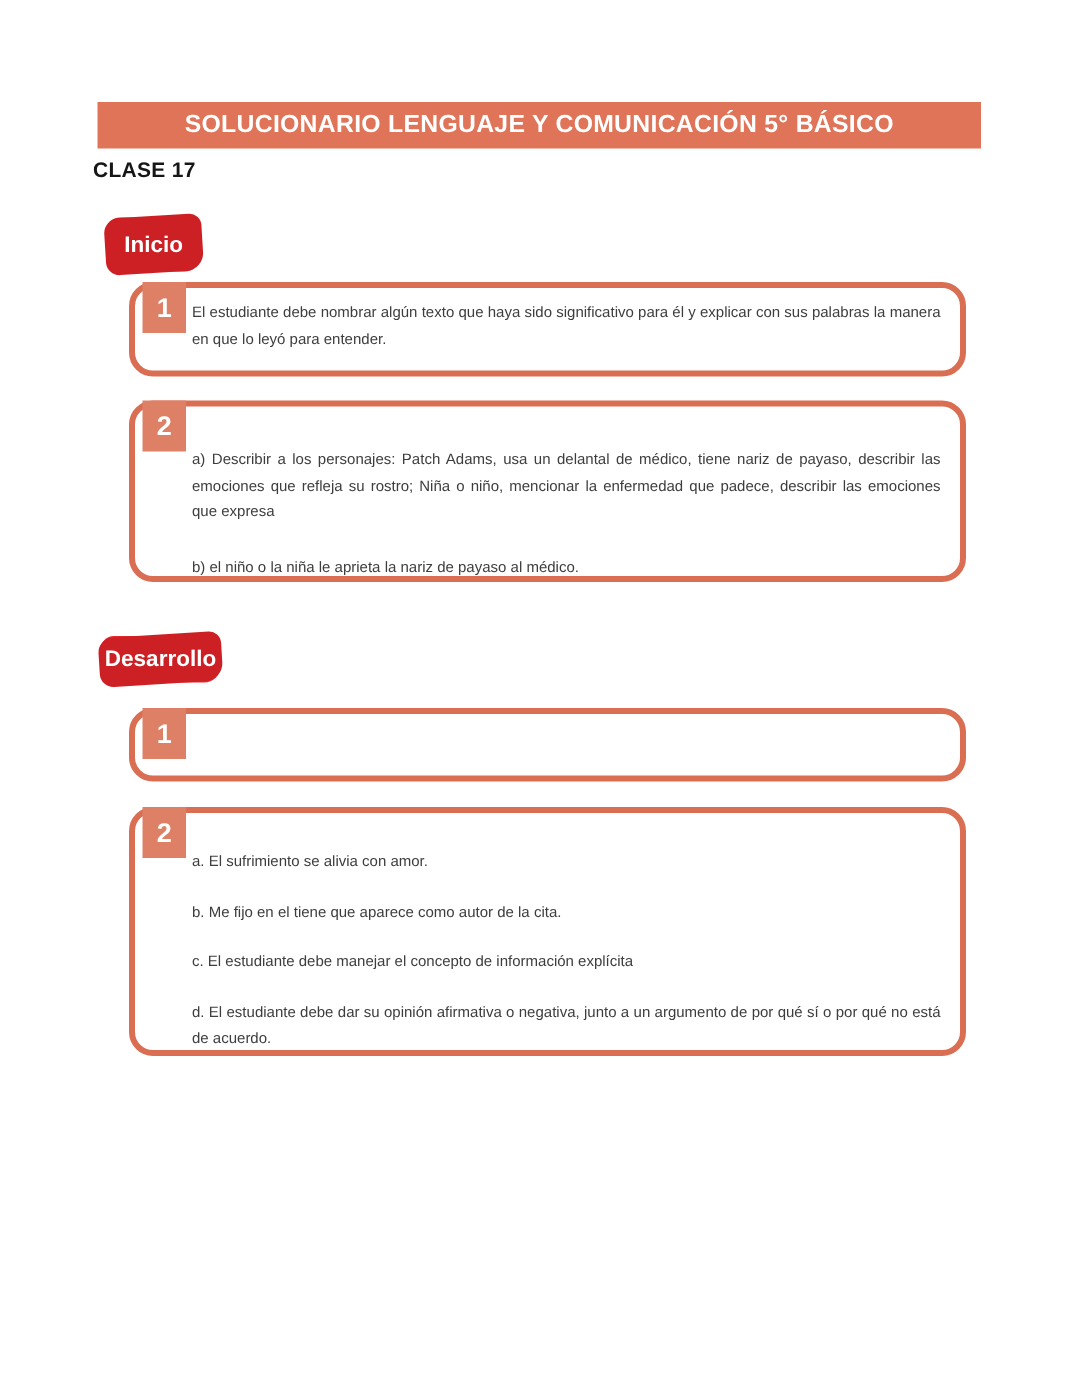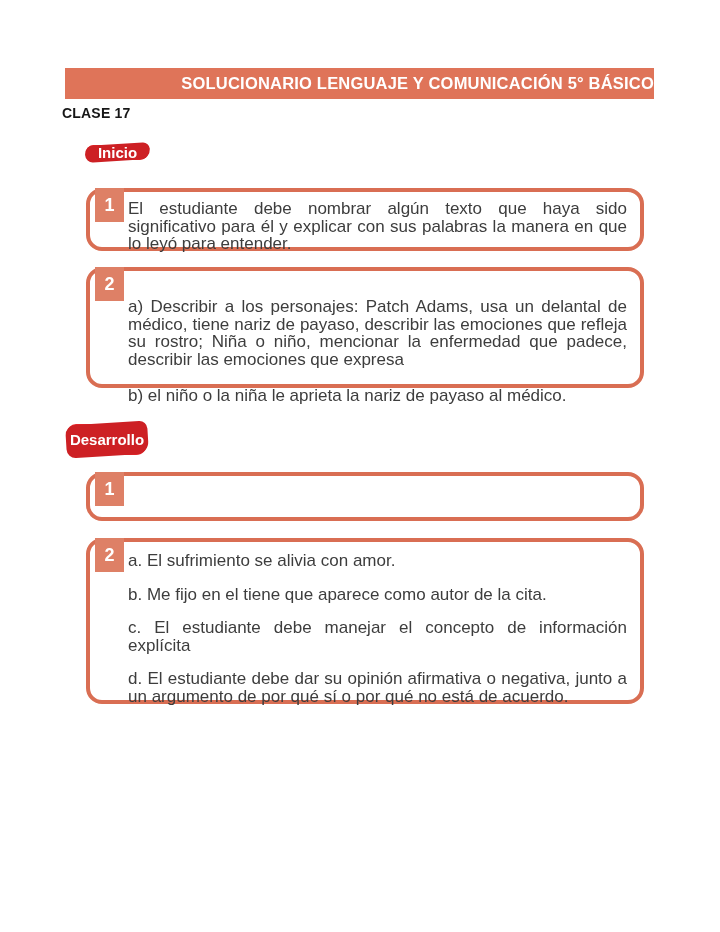--- a/index.html
+++ b/index.html
@@ -11,21 +11,21 @@
     overflow: hidden;
   }
   .page { position: relative; width: 720px; height: 932px; background: #fff; }
 
   
   .banner {
     position: absolute; left: 65px; top: 68px;
     width: 589px; height: 31px;
     background: #DF7459;
     color: #ffffff;
-    display: flex; align-items: center; justify-content: flex-end;
+    display: flex; align-items: center; justify-content: center;
     font-weight: bold; font-size: 16.5px; letter-spacing: 0.2px;
   }
 
   .clase {
     position: absolute; left: 62px; top: 105px;
     font-size: 14px; font-weight: bold; color: #161616;
     letter-spacing: 0.2px;
   }
 
   
@@ -39,21 +39,21 @@
     z-index: 2;
   }
   .badge::before {
     content: "";
     position: absolute; inset: -1px;
     background: #CD2024;
     border-radius: 10px 8px 12px 9px;
     transform: rotate(-3.5deg);
     z-index: -1;
   }
-  .badge-inicio   { left: 71px; top: 145px; width: 63px;  height: 15px; margin-left: 15px; }
+  .badge-inicio   { left: 71px; top: 145px; width: 63px;  height: 36px; }
   .badge-desarrollo { left: 67px; top: 424px; width: 80px; height: 31px; }
 
   
   .answer-box {
     position: absolute; left: 86px; width: 558px;
     border: 4px solid #D96E53;
     border-radius: 16px;
     background: #ffffff;
   }
   .box-inicio-1     { top: 188px; height: 63px; }
@@ -65,25 +65,25 @@
     position: absolute; left: 5px; top: -4px;
     width: 29px; height: 34px;
     background: #DE8066;
     color: #ffffff;
     font-weight: bold; font-size: 18px;
     display: flex; align-items: center; justify-content: center;
   }
 
   .box-text {
     padding: 8px 13px 6px 38px;
-    font-size: 17px; line-height: 17.5px;
+    font-size: 10px; line-height: 17.5px;
     color: #3d3d3d;
     text-align: justify;
   }
-  .box-desarrollo-2 .box-text { padding-top: 10px; }
+  .box-desarrollo-2 .box-text { padding-top: 24px; }
   .box-text p { margin: 0; }
   .box-inicio-2 .box-text p     { margin-bottom: 11px; margin-top: 19px; }
   .box-desarrollo-2 .box-text p { margin-bottom: 16px; }
   .box-text p:last-child { margin-bottom: 0; }
 </style>
 </head>
 <body>
 
 <div class="page">
 

